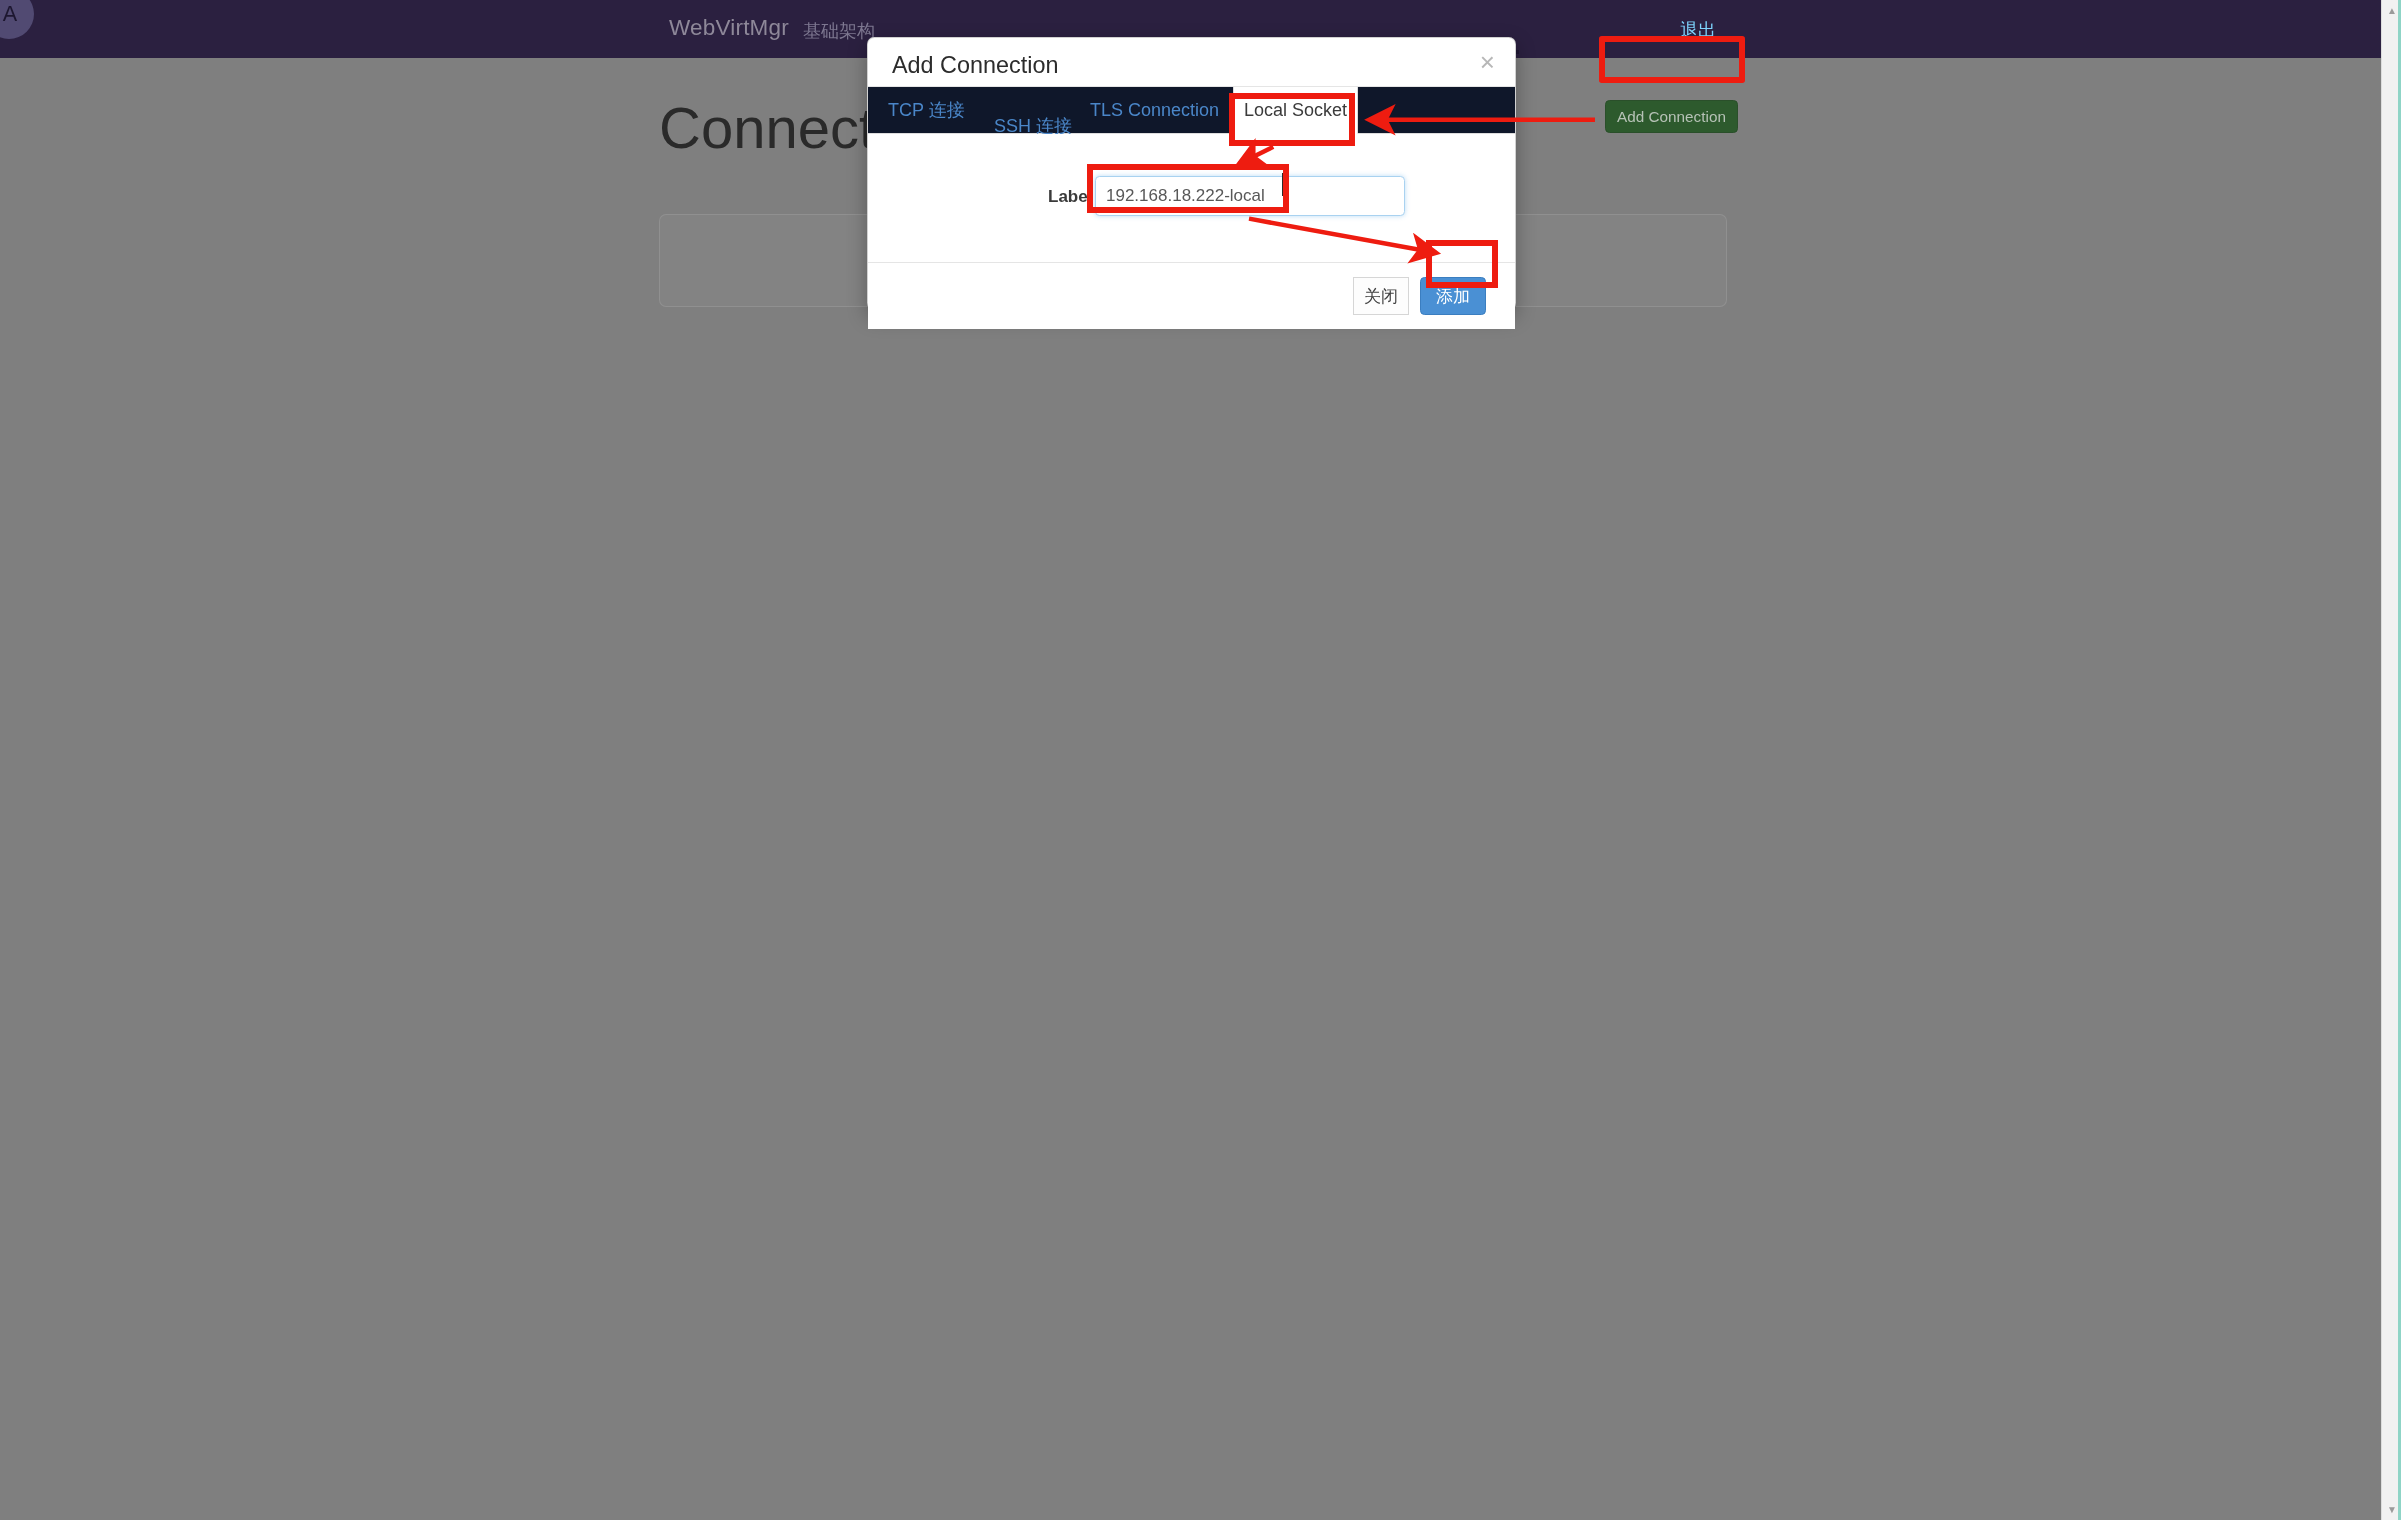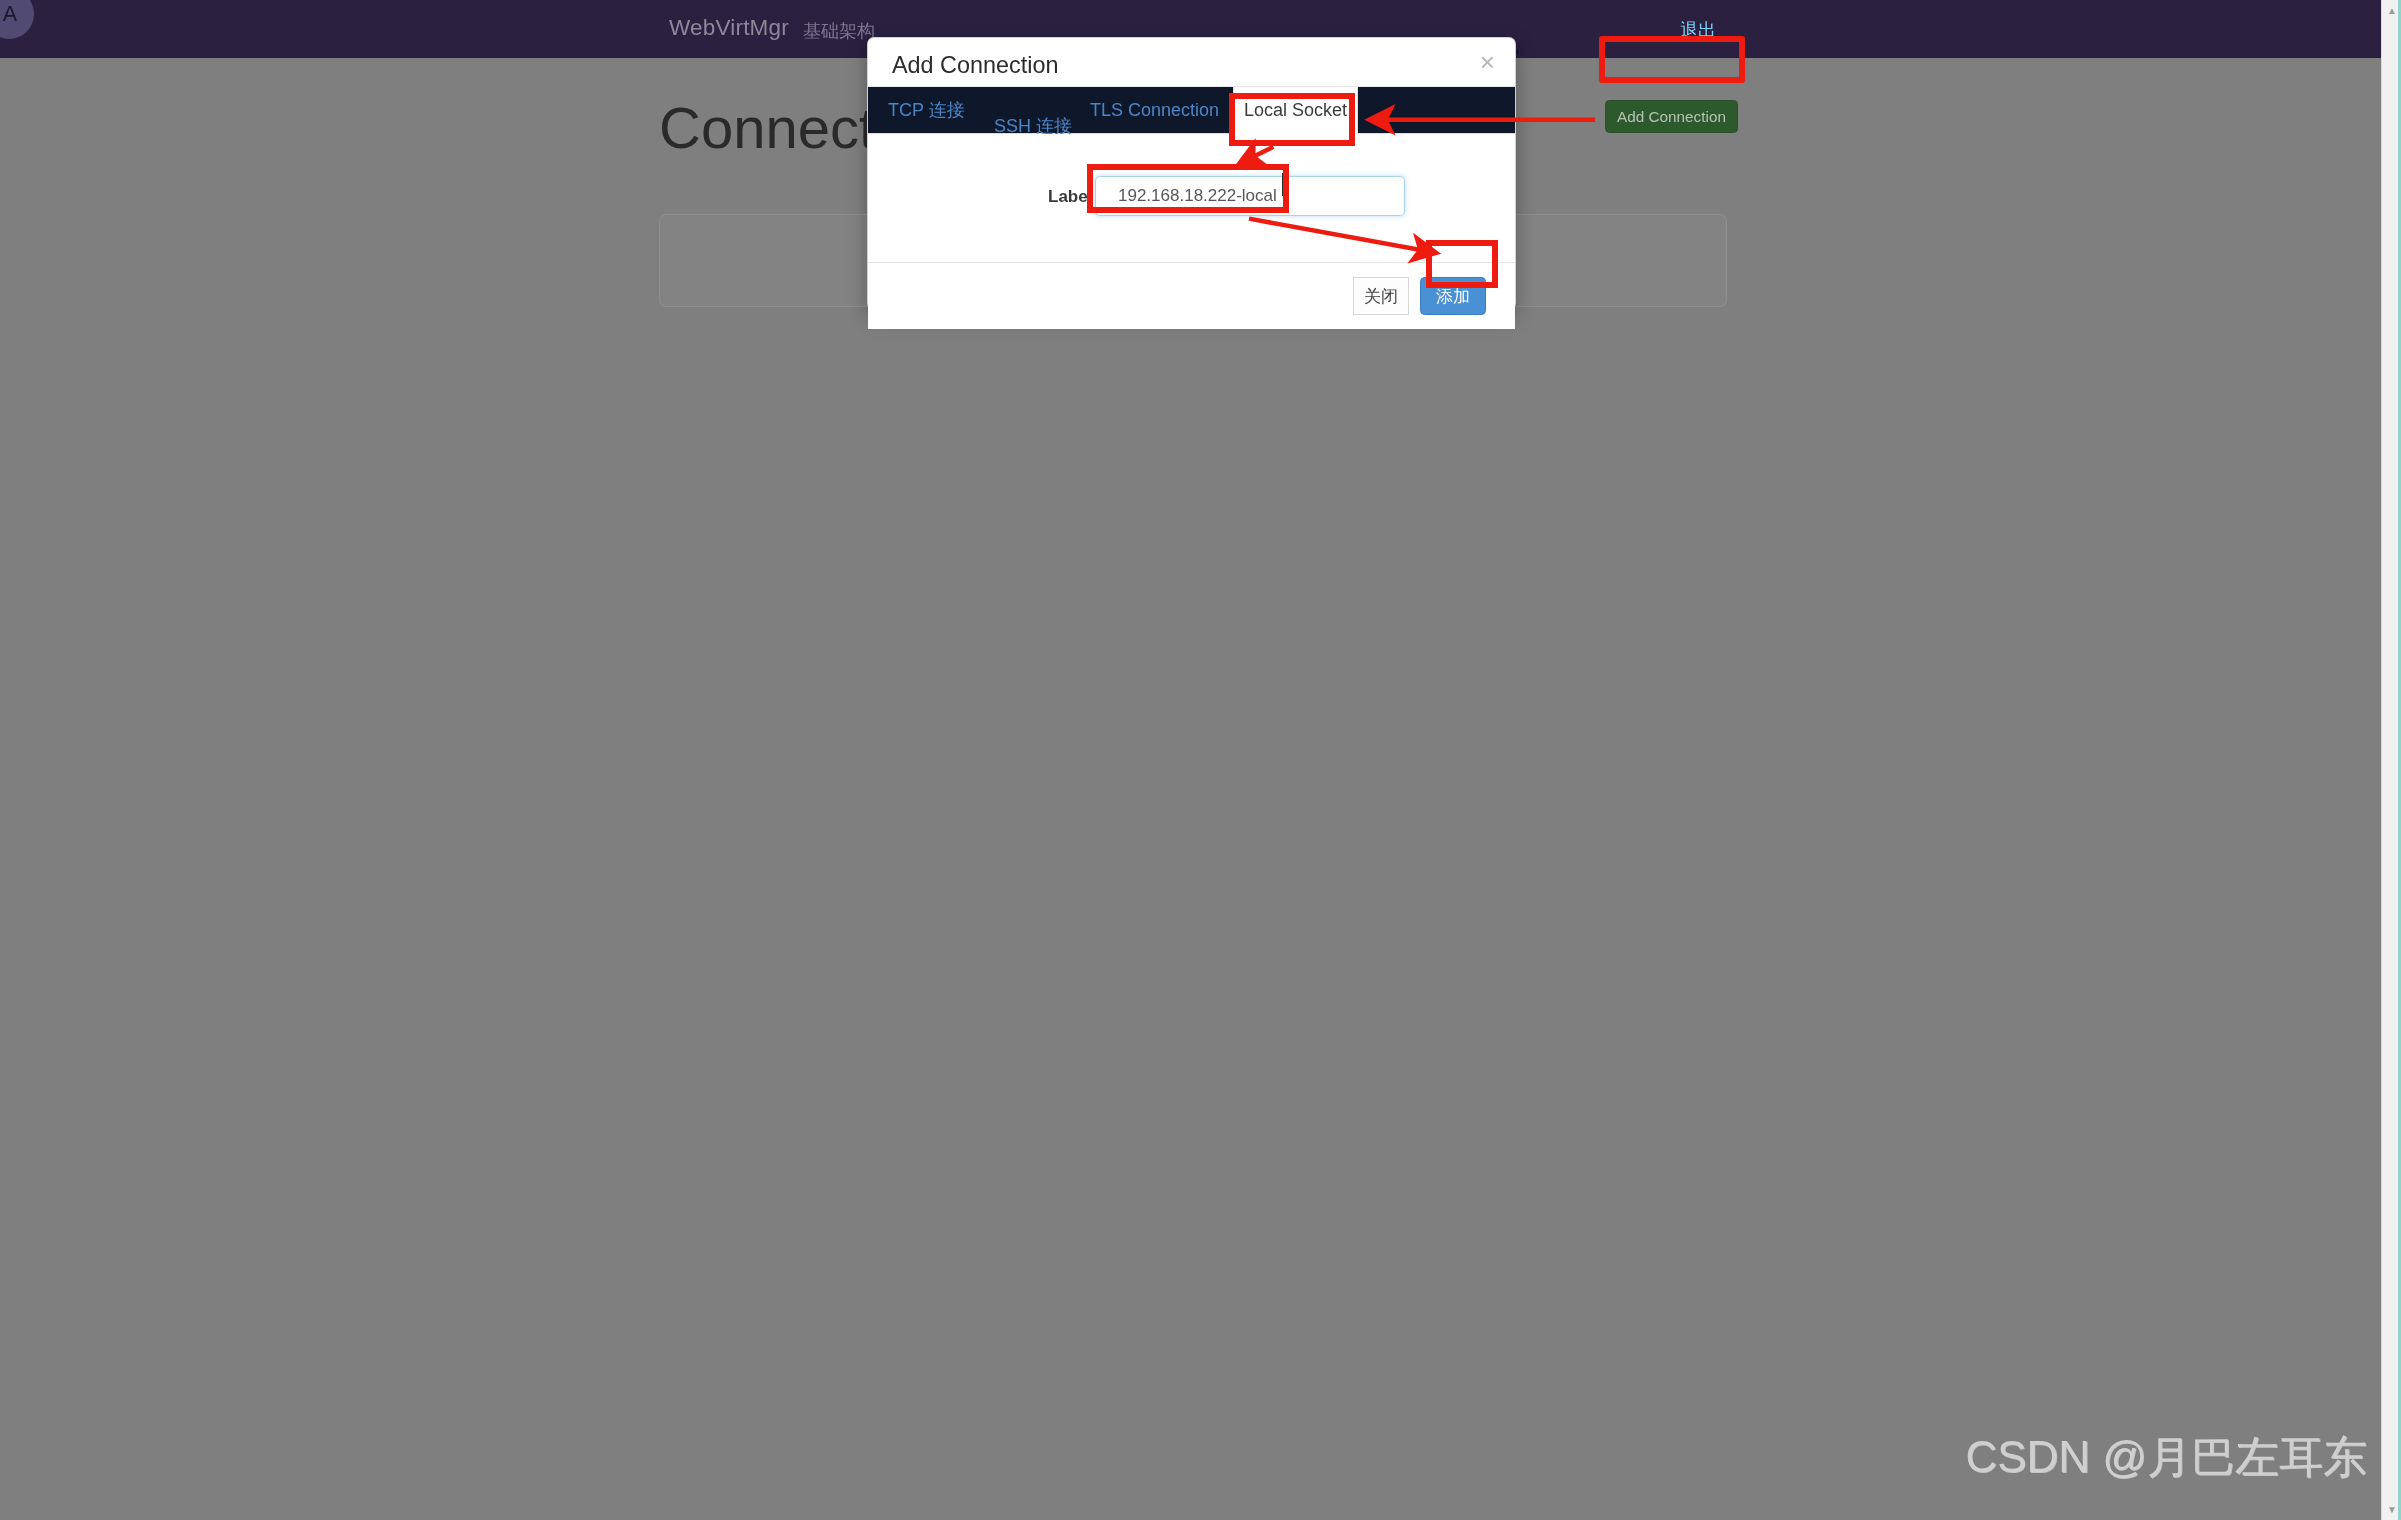--- a/index.html
+++ b/index.html
@@ -205,21 +205,21 @@
     position: absolute;
     left: 180px; top: 53px;
     font-size: 17px;
     font-weight: bold;
     color: #3a3a3a;
   }
   .form-input {
     position: absolute;
     left: 227px; top: 42px;
     width: 310px; height: 40px;
-    padding: 0 22px;
+    padding: 0 10px;
     font-size: 17px;
     color: #585858;
     font-family: "Liberation Sans", sans-serif;
     background: #ffffff;
     border: 0.9px solid #a9d2f0;
     border-radius: 4.5px;
     outline: none;
     box-shadow: 0 0 5.4px rgba(102,175,233,0.45);
   }
   .caret {
@@ -368,21 +368,20 @@
       </marker>
     </defs>
 
     <line x1="1775" y1="133" x2="1524" y2="133" stroke="#ee1c10" stroke-width="5" marker-end="url(#ah)"></line>
 
     <line x1="1417" y1="163" x2="1379" y2="182" stroke="#ee1c10" stroke-width="5" marker-end="url(#ah)"></line>
 
     <line x1="1390" y1="243" x2="1598" y2="281" stroke="#ee1c10" stroke-width="5" marker-end="url(#ah)"></line>
   </svg>
 
-  <div class="watermark">CSDN @月巴左耳东</div>
 
   <div class="scrollbar">
     <div class="sb-arrow sb-up">▲</div>
     <div class="sb-thumb"></div>
     <div class="sb-arrow sb-down">▼</div>
   </div>
   <div class="scroll-edge"></div>
 
 </div>
 

